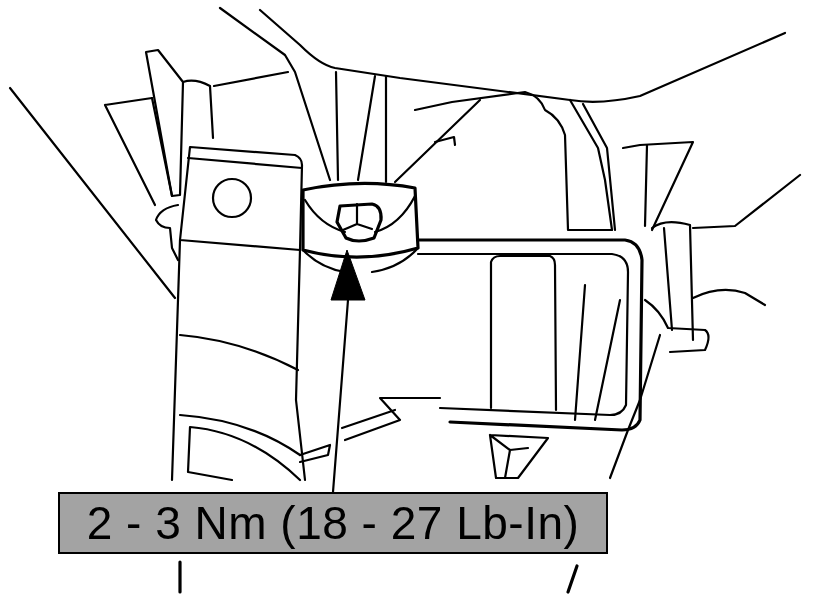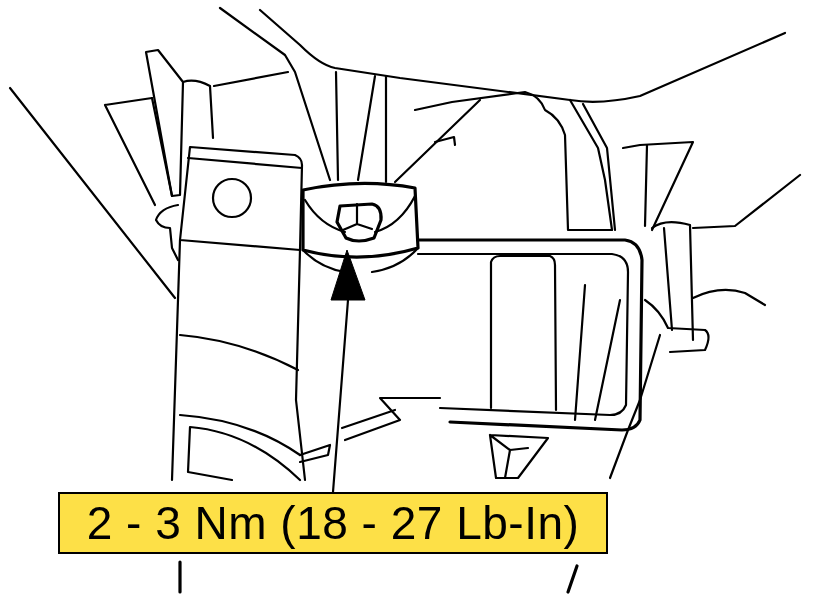--- a/index.html
+++ b/index.html
@@ -5,21 +5,21 @@
   html, body { margin: 0; padding: 0; background: #ffffff; }
   body { width: 832px; height: 603px; position: relative; overflow: hidden; }
   #canvas { position: absolute; left: 0; top: 0; width: 832px; height: 603px; }
   #canvas path, #canvas line, #canvas polyline, #canvas ellipse, #canvas circle, #canvas rect {
     fill: none; stroke: #000; stroke-width: 2.2; stroke-linejoin: round; stroke-linecap: round;
   }
   #canvas .thick { stroke-width: 3.2; }
   #canvas .fill { fill: #000; stroke: #000; }
   .label-box {
     position: absolute; left: 58px; top: 492px; width: 550px; height: 62px;
-    border: 2px solid #000; background: #fde047; box-sizing: border-box;
+    border: 2px solid #000; background: #a3a3a3; box-sizing: border-box;
     display: flex; align-items: center; justify-content: center;
   }
   .label-text {
     font-family: "Liberation Sans", sans-serif; font-size: 46px; color: #000;
     letter-spacing: 0.5px; white-space: nowrap; line-height: 1;
   }
 </style>
 </head>
 <body>
 

